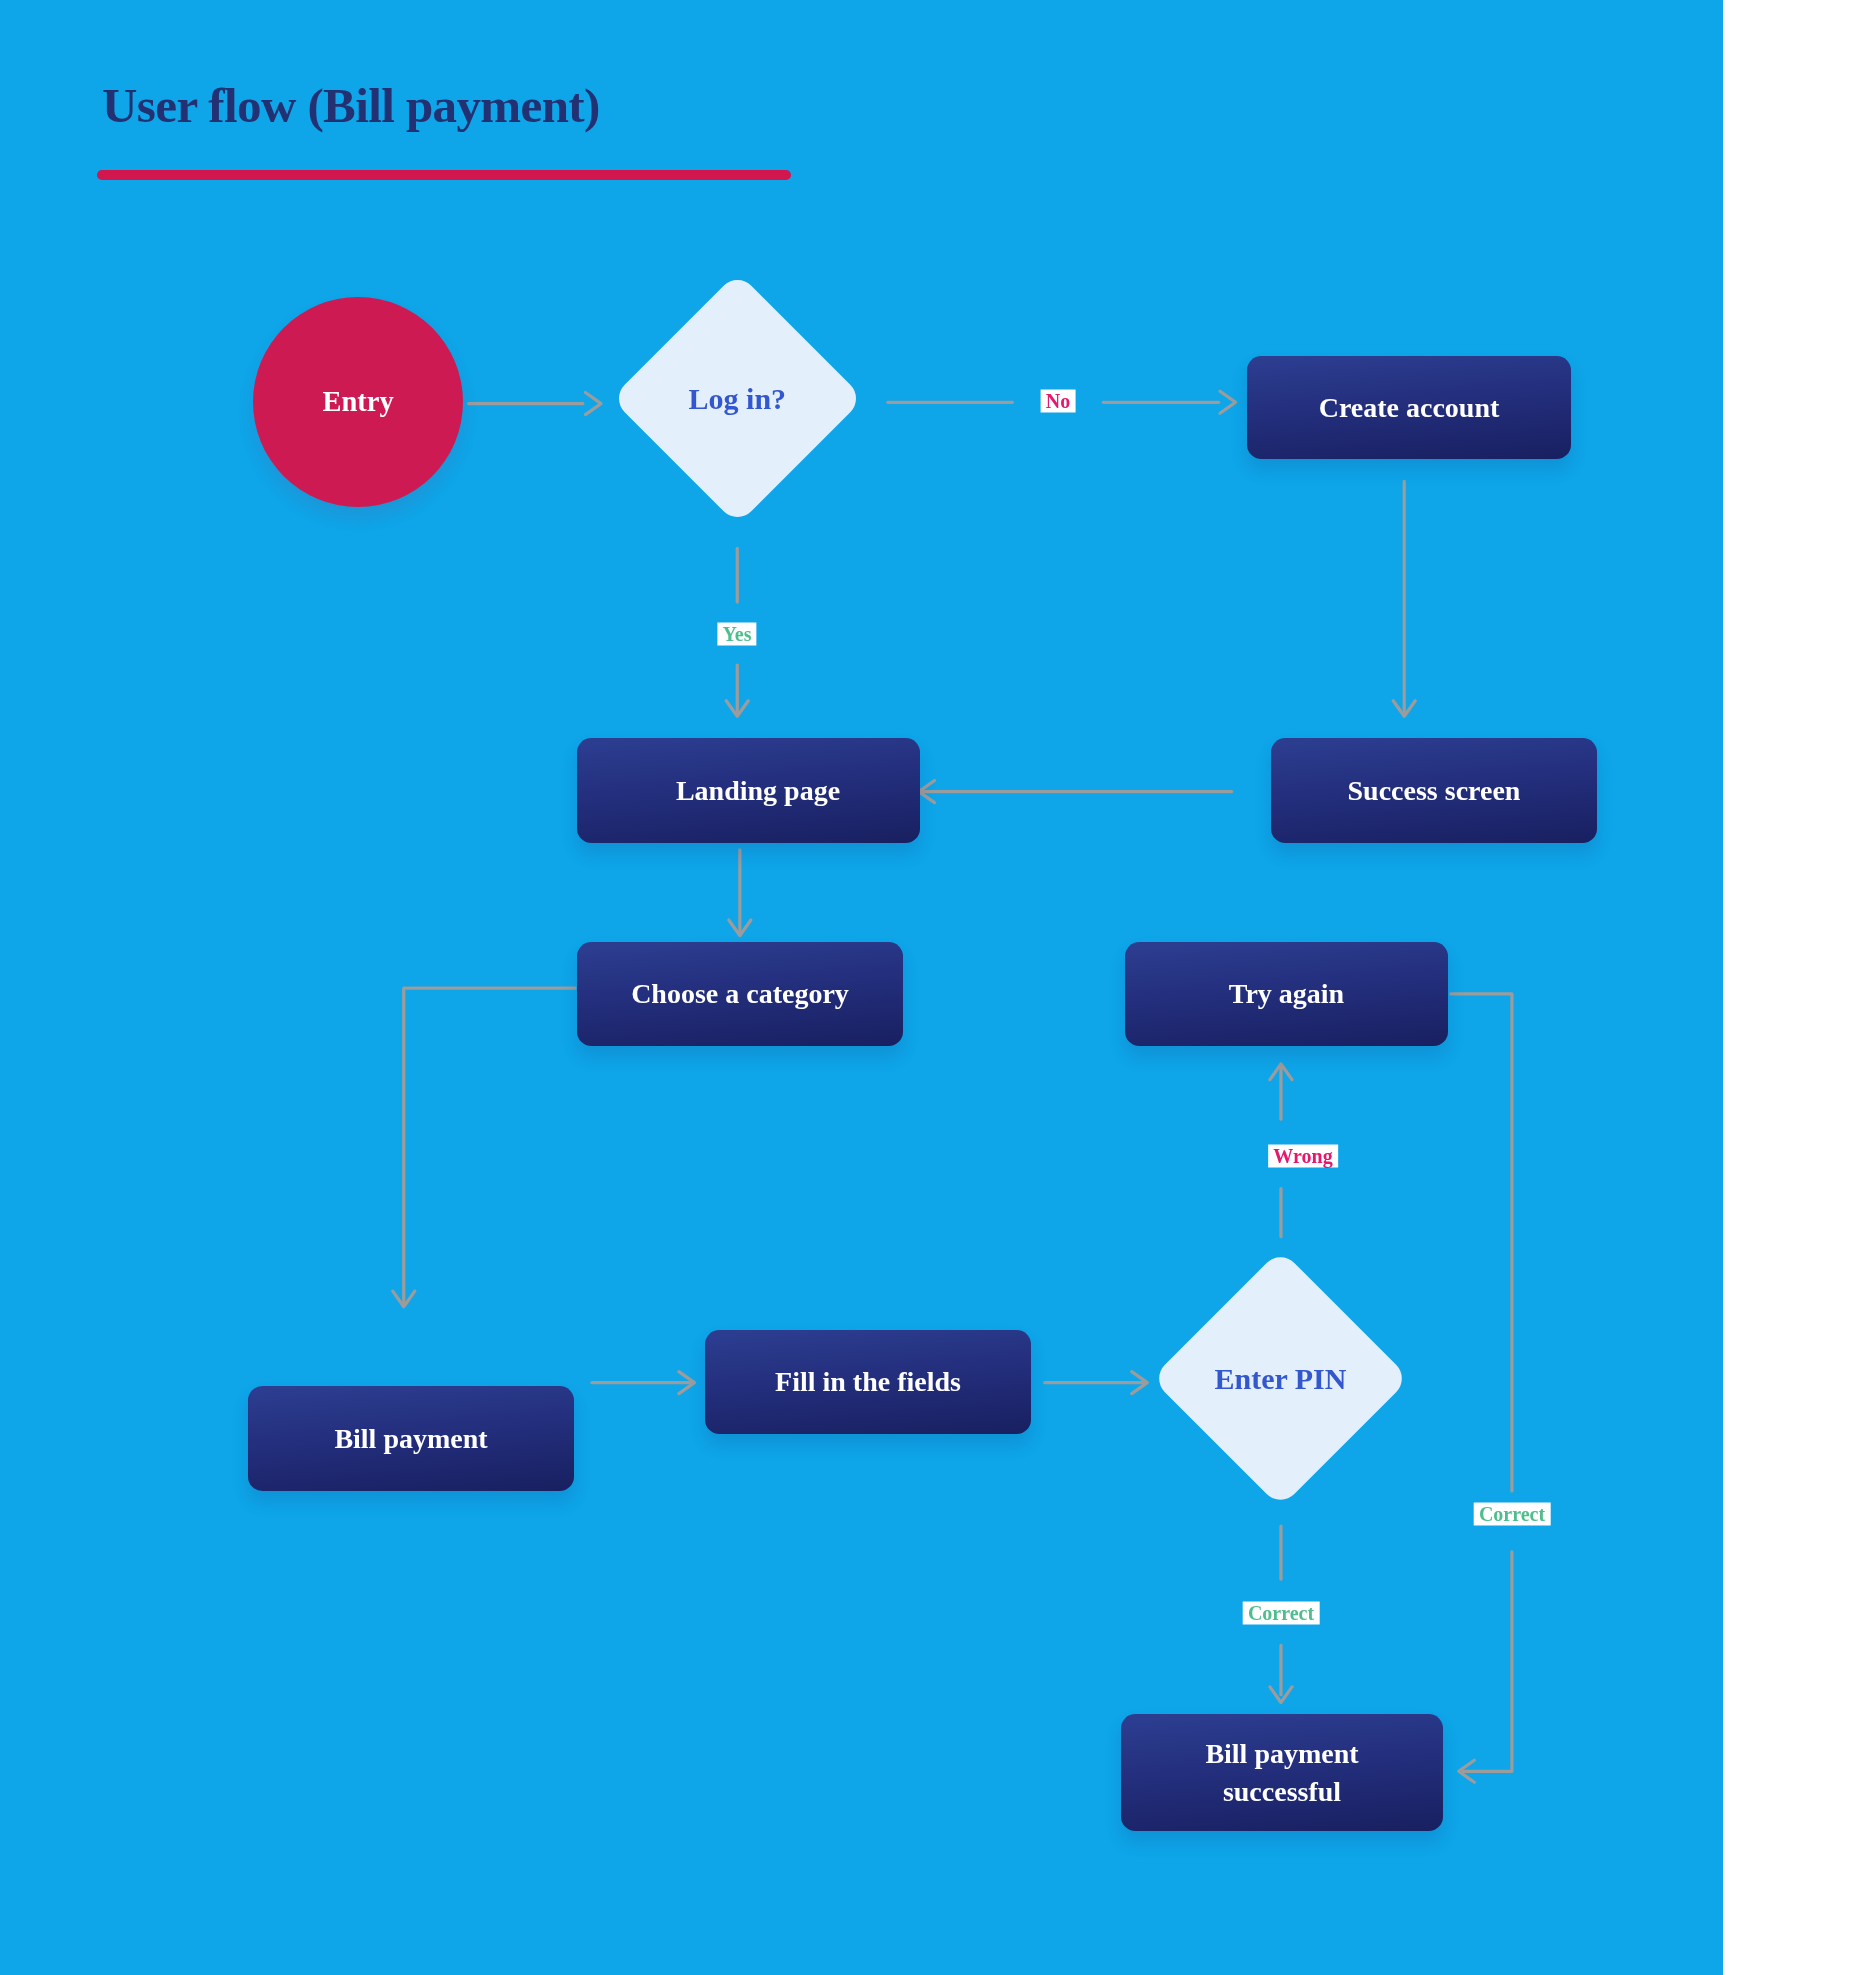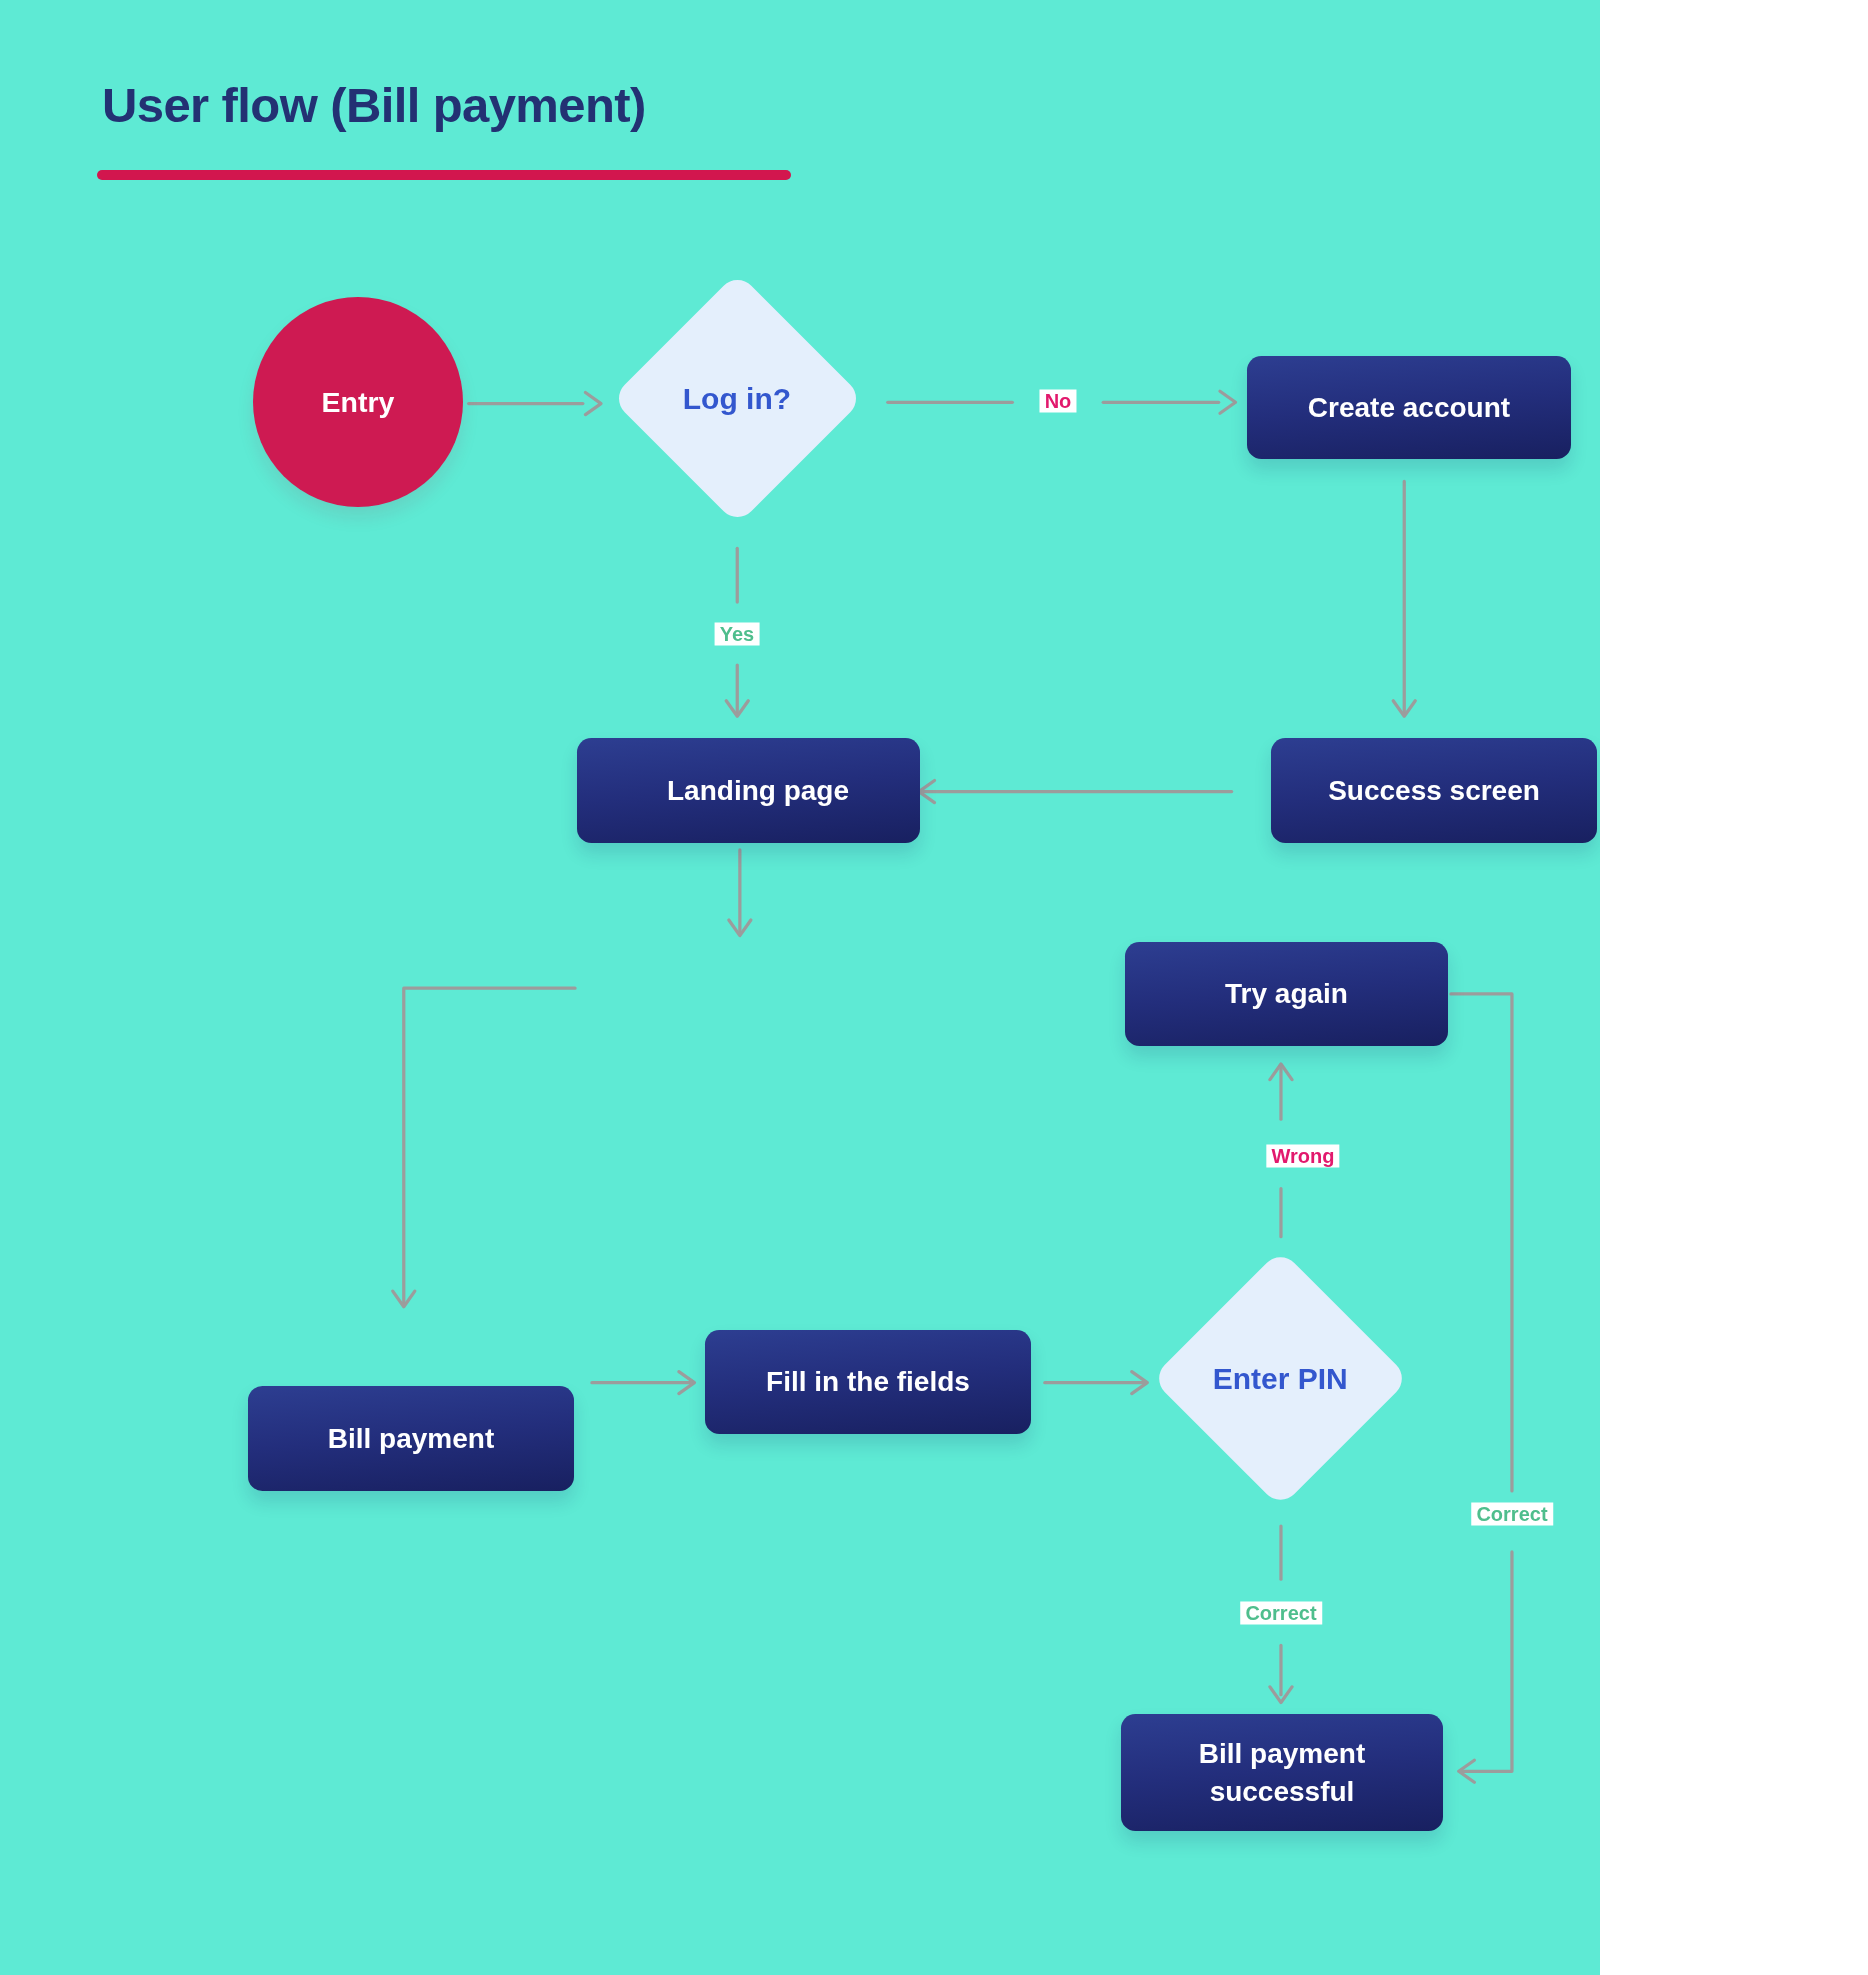--- a/index.html
+++ b/index.html
@@ -1,20 +1,20 @@
 <!DOCTYPE html>
 <html style="font-size:10.4px"><head>
 <meta charset="utf-8">
 <style>
   html,body{margin:0;padding:0;background:#ffffff;}
   #canvas{
     position:relative;
-    width:1600px;height:1975px;
-    background:#5eead4;
-    font-family:Liberation Sans, sans-serif;
+    width:1723px;height:1975px;
+    background:#0ea5e9;
+    font-family:Liberation Serif, serif;
     overflow:hidden;
   }
   
   .title{
     position:absolute;left:102px;top:77px;
     font-size:49px;font-weight:700;color:#233173;
     letter-spacing:-0.6px;white-space:nowrap;
   }
   .title-underline{
     position:absolute;left:97px;top:170px;
@@ -125,20 +125,23 @@
   </div>
 
   <div class="node process" style="left:577px;top:738px;width:324px;height:105px;padding-left:19px;">
     <span>Landing page</span>
   </div>
 
   <div class="node process" style="left:1249px;top:738px;width:326px;height:105px;margin-left:22px;">
     <span>Success screen</span>
   </div>
 
+  <div class="node process" style="left:577px;top:942px;width:326px;height:104px;">
+    <span>Choose a category</span>
+  </div>
 
   <div class="node process" style="left:1125px;top:942px;width:323px;height:104px;justify-content:center;">
     <span>Try again</span>
   </div>
 
   <div class="node process" style="left:248px;top:1386px;width:326px;height:105px;">
     <span>Bill payment</span>
   </div>
 
   <div class="node process" style="left:705px;top:1330px;width:326px;height:104px;">

